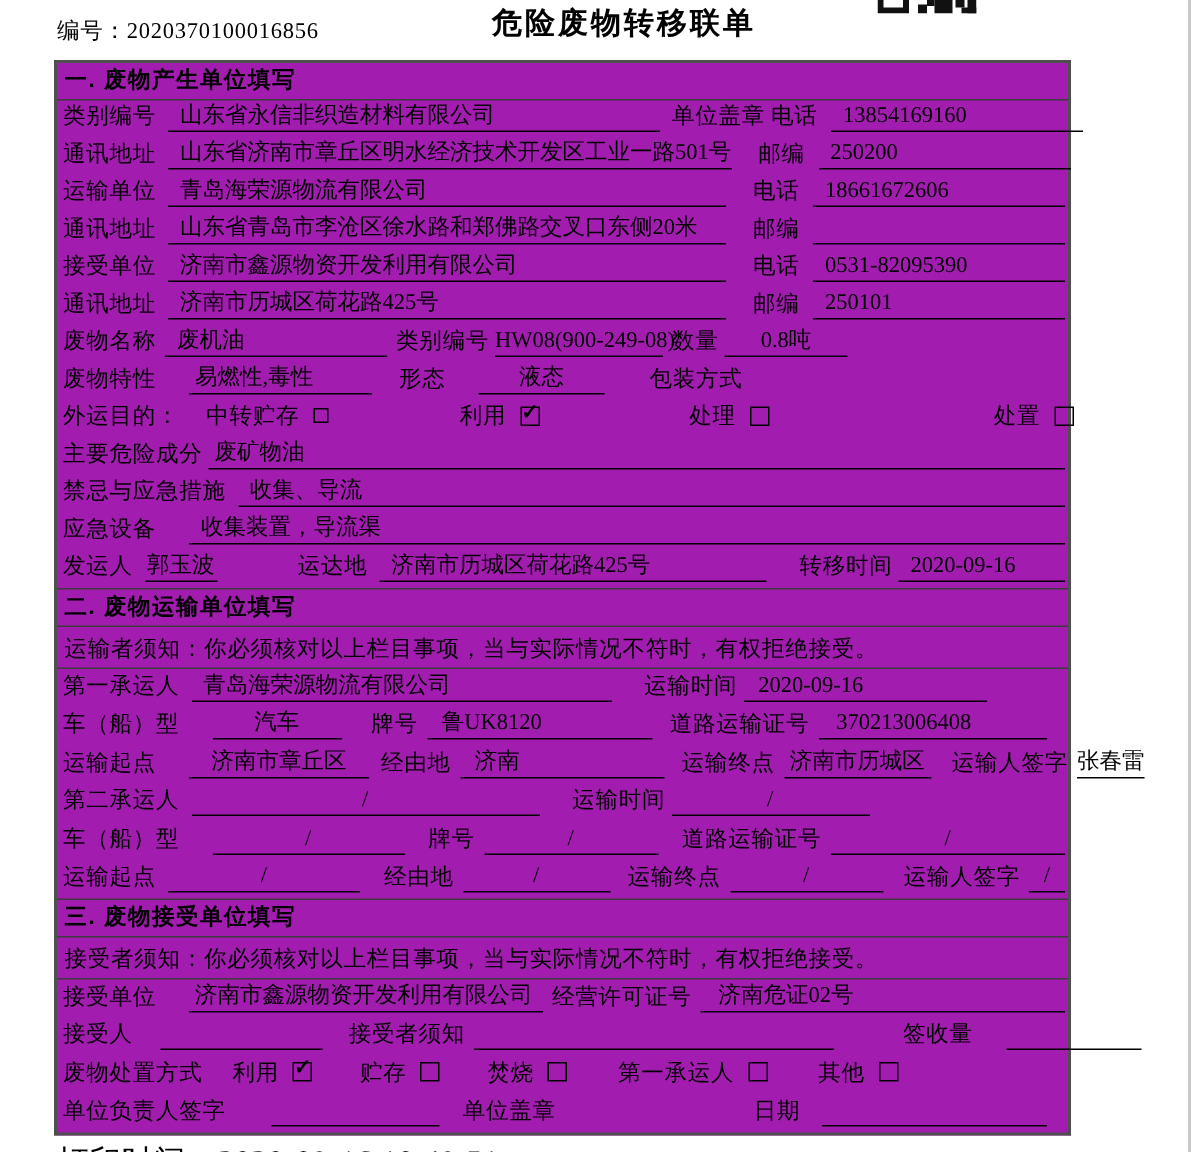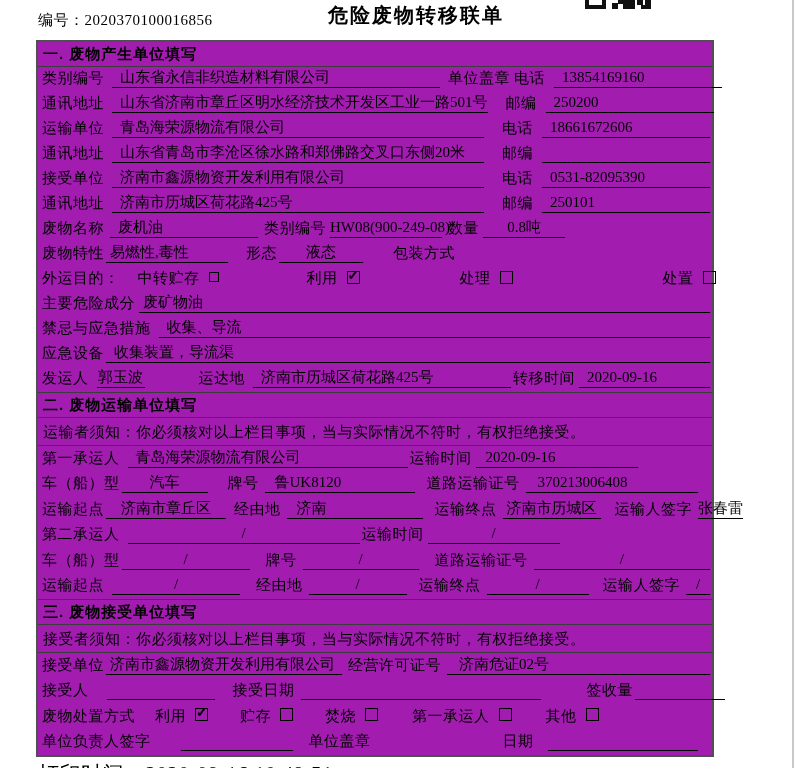--- a/index.html
+++ b/index.html
@@ -33,21 +33,21 @@
   .opt{display:flex;align-items:center;flex:none;}
   .cb{width:13px;height:13px;border:1.5px solid #000;box-sizing:border-box;margin:0 0 3px 7px;position:relative;flex:none;}
   .cb.small{width:10px;height:10px;border-width:1px;margin-bottom:4px;}
   .cb.checked::after{content:"✓";position:absolute;left:0px;top:-6px;font-size:14px;font-weight:bold;}
   
   .w48{width:48px}.w82{width:82px}.w84{width:84px}.w86{width:86px}.w90{width:90px}
   .w98{width:98px}.w102{width:102px}.w108{width:108px}.w112{width:112px}.w116{width:116px}.w118{width:118px}
   .w120{width:120px}.w126{width:126px}.w128{width:128px}.w132{width:132px}
   .w140{width:140px}.w150{width:150px}.w152{width:152px}.w232{width:232px}.w240{width:240px}.w250{width:250px}
   .w272{width:272px}.w320{width:320px}
-  .ml2{margin-left:2px}.ml4{margin-left:4px}.ml6{margin-left:6px}.ml8{margin-left:0}.ml10{margin-left:10px}
+  .ml2{margin-left:2px}.ml4{margin-left:4px}.ml6{margin-left:6px}.ml8{margin-left:20px}.ml10{margin-left:10px}
   .ml12{margin-left:12px}.ml14{margin-left:14px}.ml16{margin-left:16px}.ml18{margin-left:18px}.ml28{margin-left:28px}
   .ml30{margin-left:30px}.ml32{margin-left:32px}.ml44{margin-left:44px}.ml52{margin-left:52px}.ml86{margin-left:86px}
   .ml98{margin-left:98px}.ml128{margin-left:128px}.ml148{margin-left:148px}
   .mr12{margin-right:12px}.mr16{margin-right:16px}
   .pl4{padding-left:4px}.pl8{padding-left:8px}.pl10{padding-left:10px}.pl12{padding-left:12px}
   
   .print-time{position:absolute;left:38px;top:760px;font-size:21px;letter-spacing:.5px;}
 </style>
 </head>
 <body>
@@ -256,21 +256,21 @@
     <div class="frow">
       <span class="lbl">接受单位</span>
       <span class="fill w232 pl4 ml8">济南市鑫源物资开发利用有限公司</span>
       <span class="lbl ml4">经营许可证号</span>
       <span class="fill g pl12 ml4">济南危证02号</span>
     </div>
 
     <div class="frow">
       <span class="lbl">接受人</span>
       <span class="fill w108 ml16"></span>
-      <span class="lbl ml16">接受日期</span>
+      <span class="lbl ml16">接受者须知</span>
       <span class="fill w240 ml4"></span>
       <span class="lbl ml44">签收量</span>
       <span class="fill w90 ml8"></span>
       <span class="sp"></span>
     </div>
 
     <div class="frow">
       <span class="lbl">废物处置方式</span>
       <span class="opt ml16">
         <span class="lbl">利用</span>

